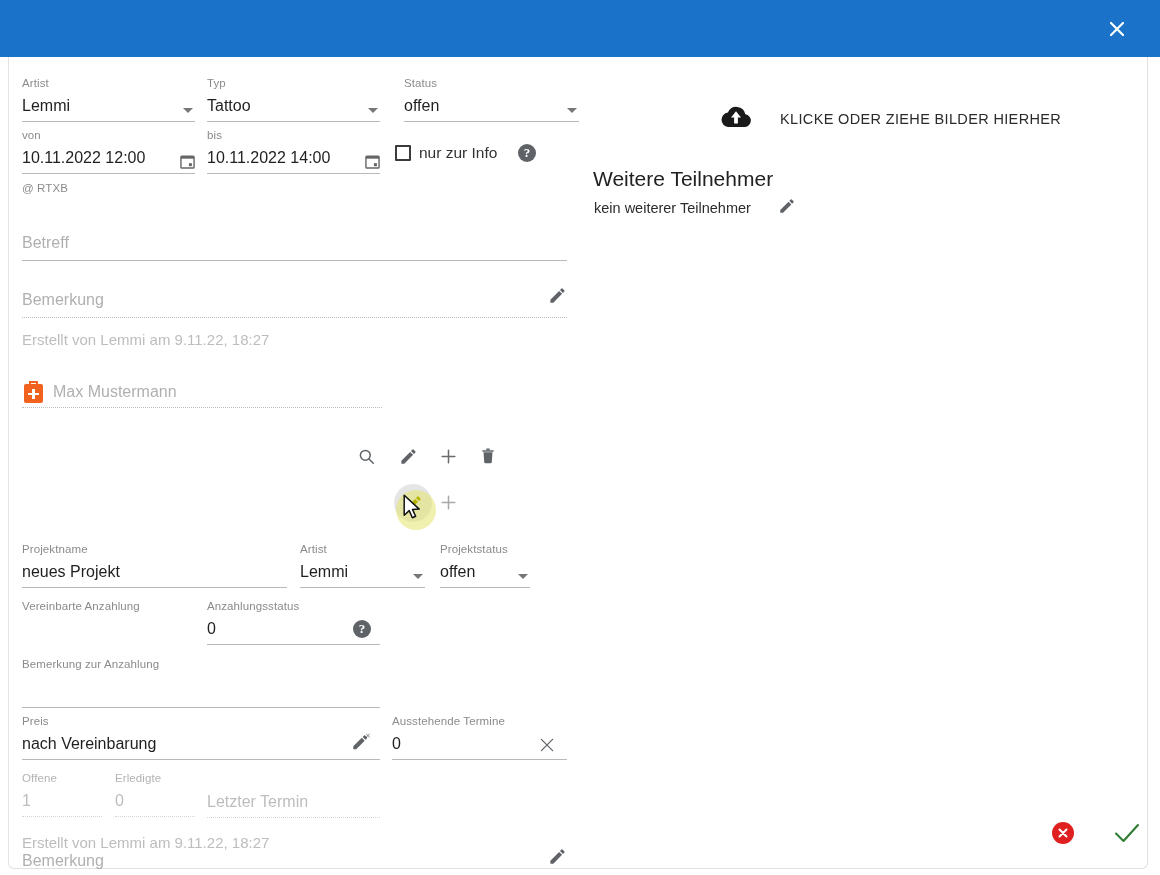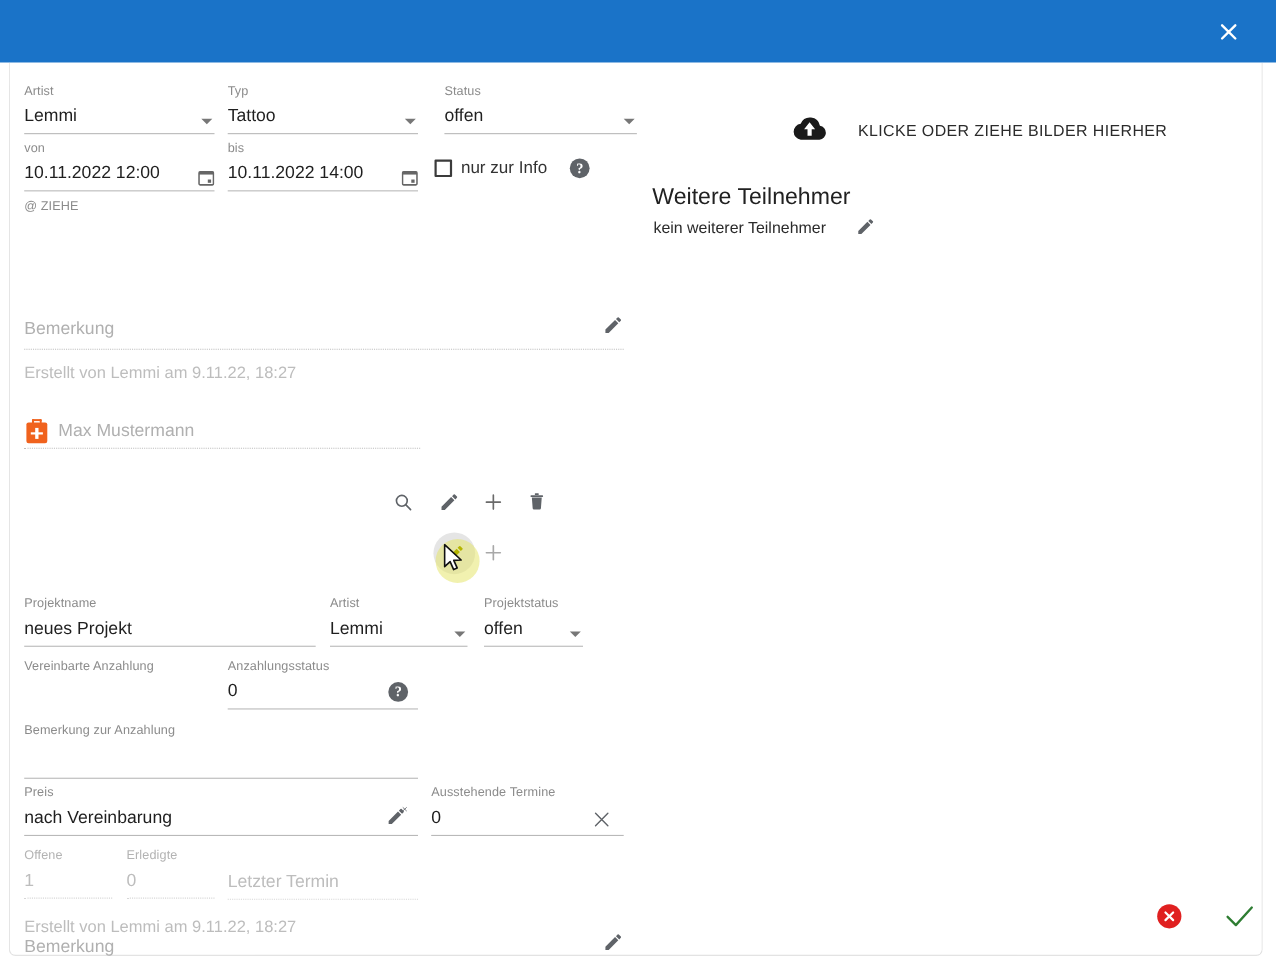--- a/index.html
+++ b/index.html
@@ -287,23 +287,26 @@
             <rect x="9.5" y="9.8" width="3.2" height="3.2" fill="#666"></rect>
           </svg>
         </div>
       </div>
 
       <div class="cbox" style="left:395px; top:88px;"></div>
       <div class="cbox-lbl" style="left:419px; top:87px;">nur zur Info</div>
       <div class="qmark" style="left:518px; top:87px;">?</div>
 
       <div class="fld" style="left:22px; top:125px;">
-        <div class="lbl">@ ZIEHE</div>
-      </div>
-
+        <div class="lbl">@ RTXB</div>
+      </div>
+
+      <div class="fld" style="left:22px; top:175px; width:545px;">
+        <div class="val ph ul-thin" style="padding-bottom:6px;">Betreff</div>
+      </div>
 
       <div class="fld" style="left:22px; top:232px; width:545px;">
         <div class="val ph ul-dot" style="padding-bottom:6px;">Bemerkung</div>
         <div class="icon-btn" style="right:0px; top:-3px;">
           <svg width="19" height="19" viewBox="0 0 24 24">
             <path d="M3 17.25V21h3.75L17.81 9.94l-3.75-3.75L3 17.25zM20.71 7.04a1 1 0 0 0 0-1.41l-2.34-2.34a1 1 0 0 0-1.41 0l-1.83 1.83 3.75 3.75 1.83-1.83z" fill="#5f6368"></path>
           </svg>
         </div>
       </div>
 

